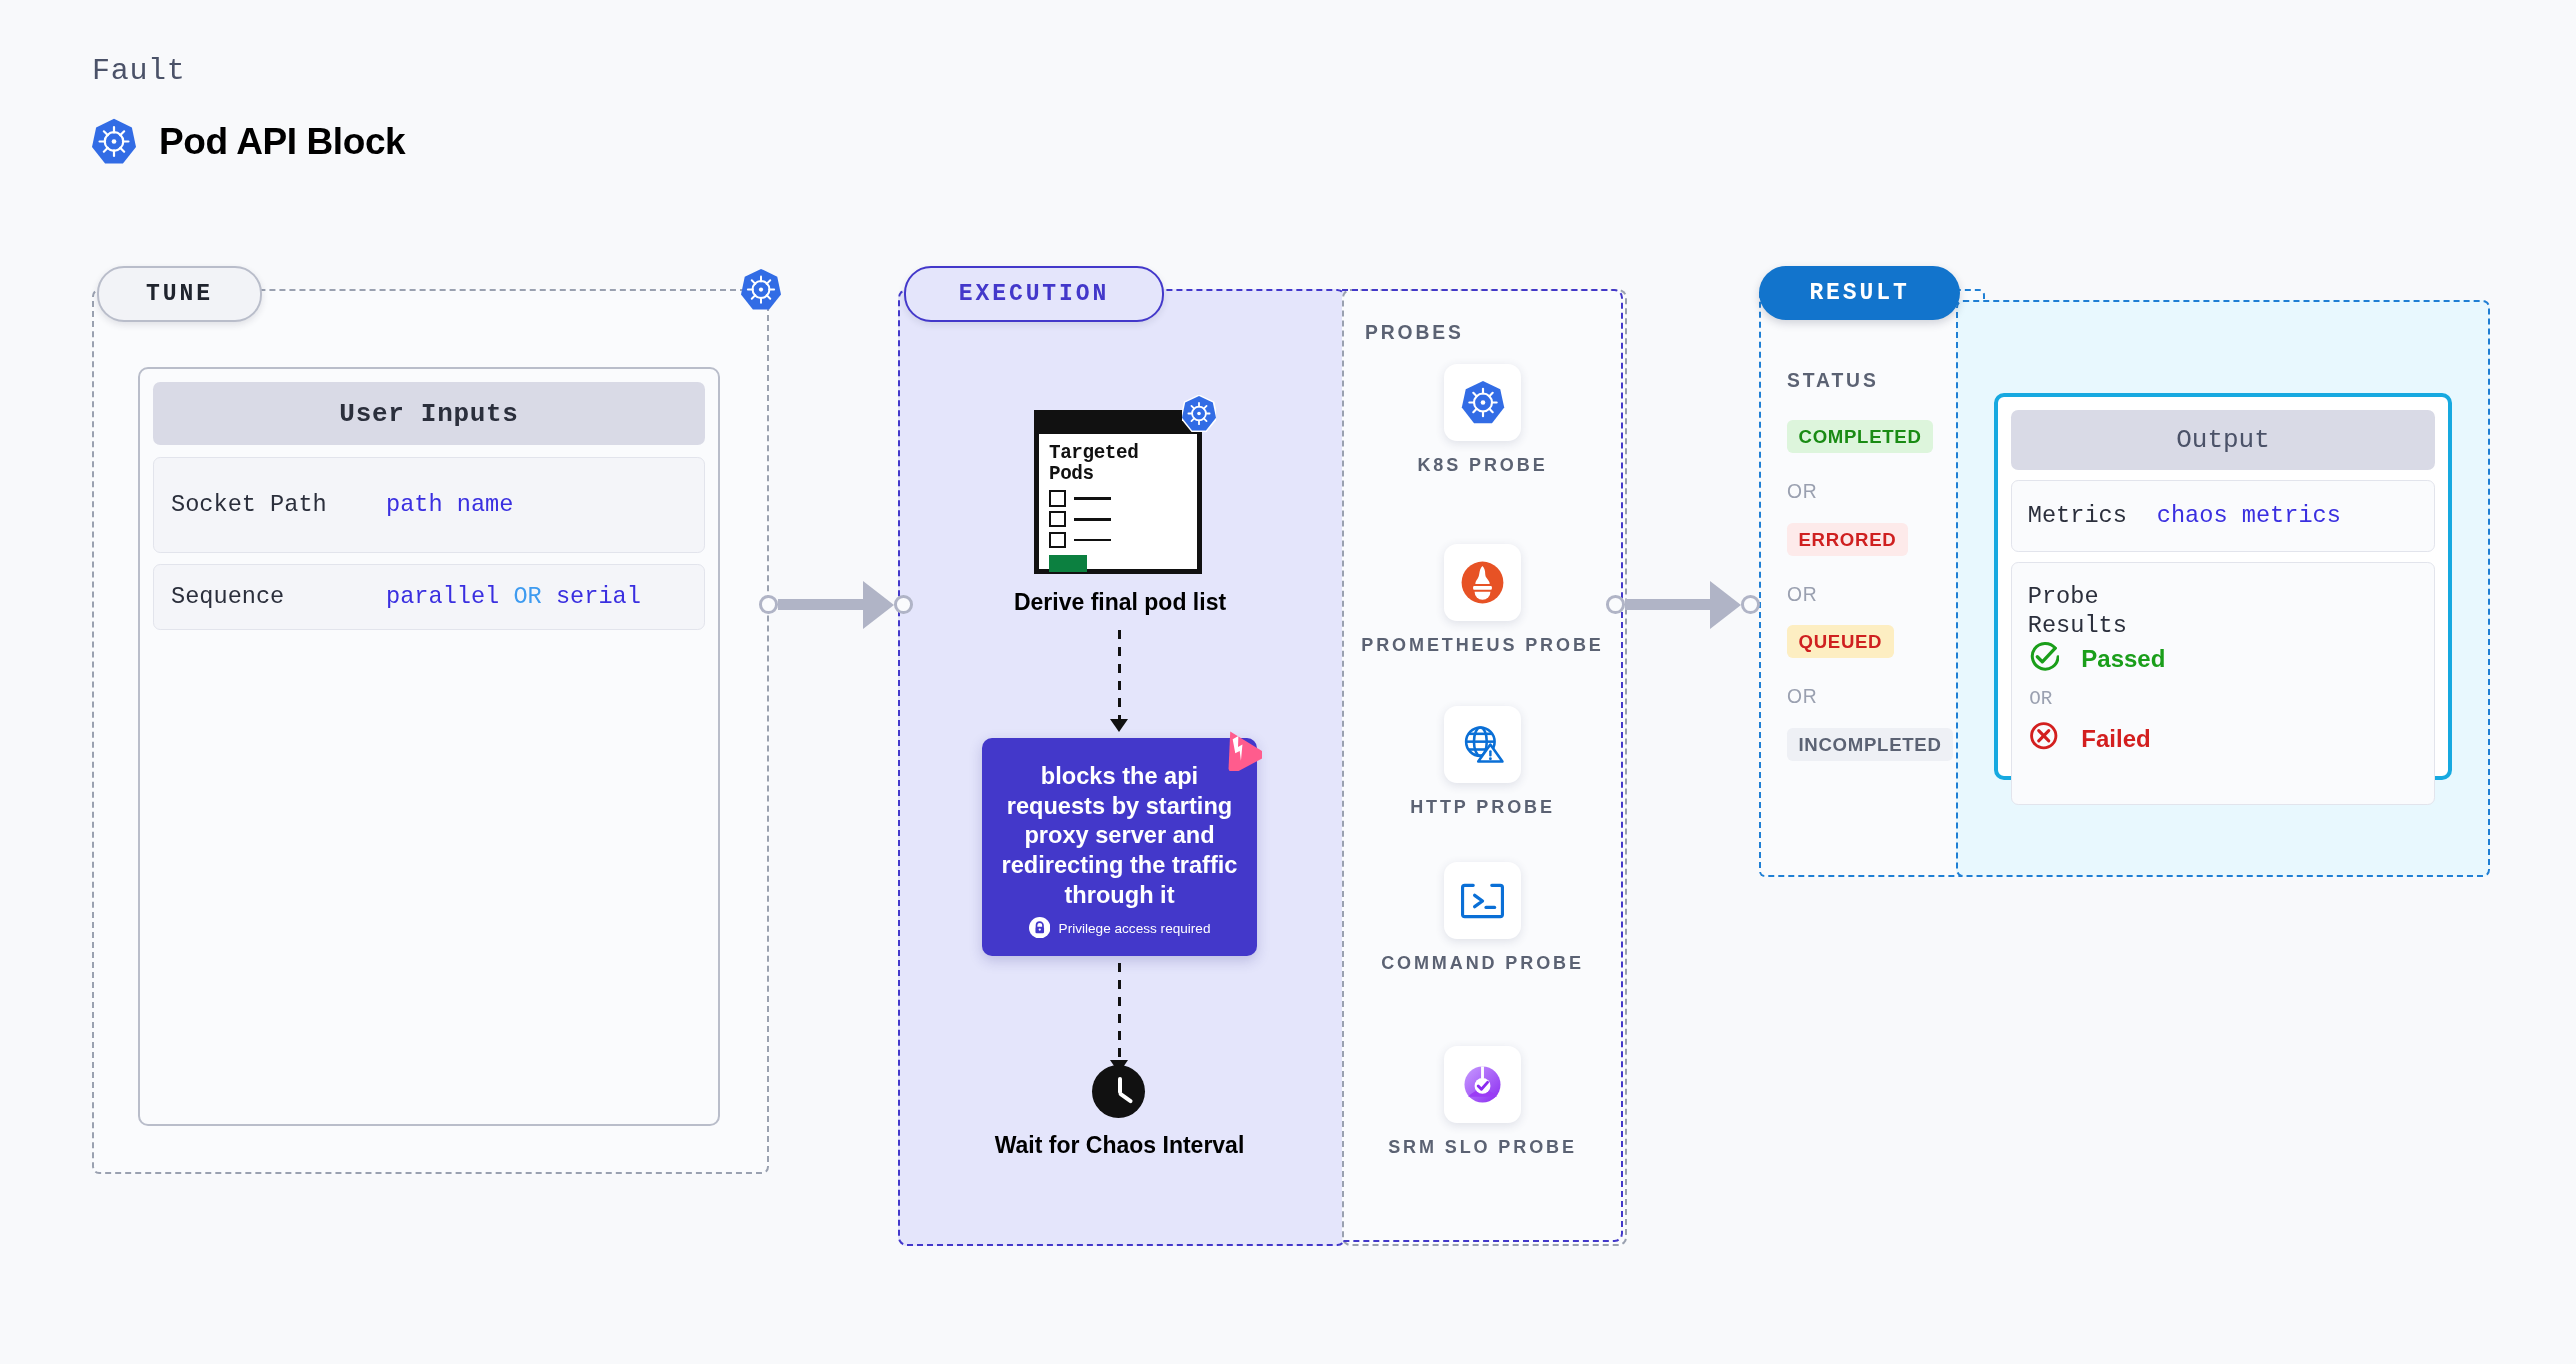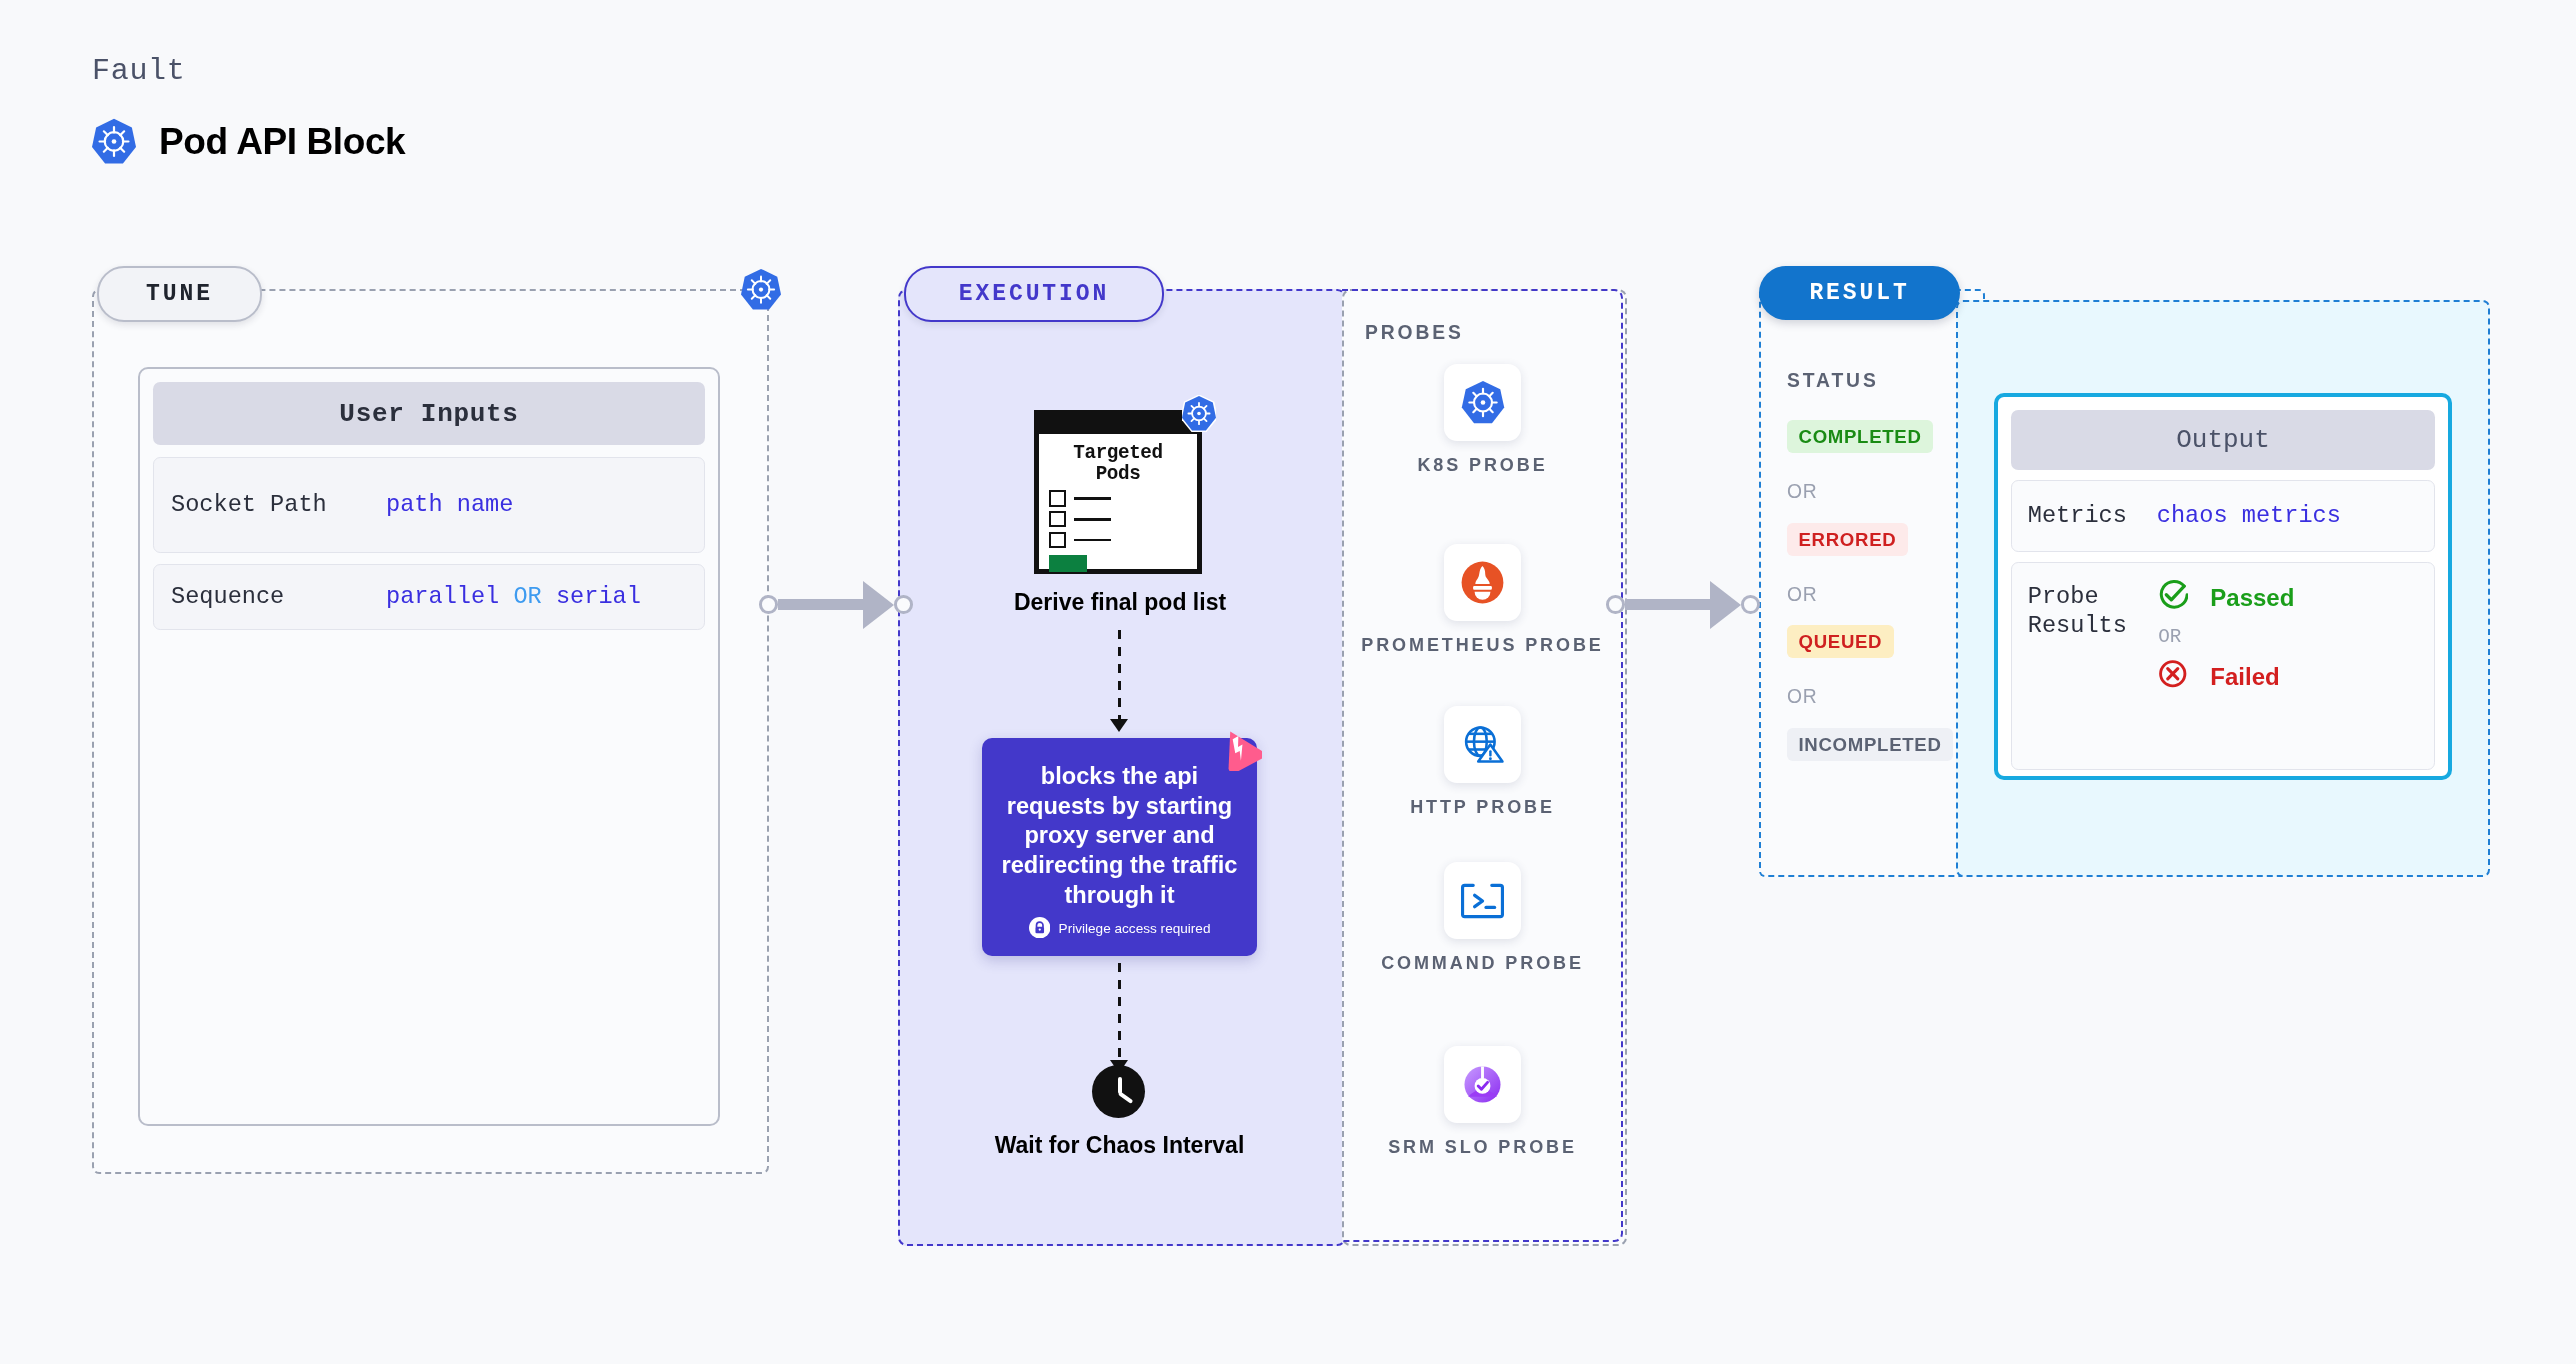--- a/index.html
+++ b/index.html
@@ -75,21 +75,21 @@
   #row-tuneables{height:287px;align-items:flex-start;}
   #row-tuneables .lbl{padding-top:1.4px;}
   #row-tuneables .vals{gap:5.7px;}
   #row-runtime{height:92px;align-items:flex-start;}
   #row-socket{height:96px;align-items:center;}
   #row-sequence{height:66px;align-items:center;}
 
   
   #pods-card{position:absolute;left:1034px;top:410px;width:168px;height:165px;}
   #pods-card .bar{height:24px;background:#111;}
-  #pods-card .body{height:140px;border:5px solid #111;border-top:none;background:#fff;box-sizing:border-box;padding:8.6px 10px;text-align:center;}
+  #pods-card .body{height:140px;border:5px solid #111;border-top:none;background:#fff;box-sizing:border-box;padding:8.6px 10px;}
   #pods-title{font-family:"Liberation Mono", monospace;font-weight:bold;font-size:19.3px;color:#111;line-height:1.12;letter-spacing:-0.4px;}
   .pod-line{display:flex;align-items:center;gap:8.6px;margin-top:4.3px;}
   .pod-chk{width:16.5px;height:16.5px;border:2.9px solid #111;box-sizing:border-box;}
   .pod-dash{width:37px;height:2.9px;background:#111;}
   #pods-green{width:38px;height:17px;background:#0c8040;margin-top:6.4px;}
   #pods-k8s{position:absolute;left:1182px;top:395px;}
 
   #derive-label{position:absolute;left:898px;top:589px;width:444px;text-align:center;
     font-size:23px;font-weight:bold;color:#000;}
 
@@ -142,21 +142,21 @@
 
   
   #output-card{position:absolute;left:1994px;top:393px;width:458px;height:387px;
     background:#fff;border:4.3px solid #17a9e0;border-radius:10px;box-sizing:border-box;
     padding:13px;display:flex;flex-direction:column;gap:10px;}
   #output-head{background:#d9dae6;border-radius:7.2px;height:60px;display:flex;align-items:center;justify-content:center;
     font-family:"Liberation Mono", monospace;font-size:26px;color:#4b5268;flex:none;}
   .out-row{background:#fafbfd;border:1.4px solid #e2e4ec;border-radius:7.2px;box-sizing:border-box;display:flex;padding:15.8px 15.8px;flex:none;}
   .out-row .lbl{width:129px;font-family:"Liberation Mono", monospace;font-size:23.6px;color:#2b2f3c;line-height:1.25;flex:none;}
   #out-metrics{height:72px;align-items:center;}
-  #out-probes{height:208px;align-items:flex-start;}
+  #out-probes{height:243px;align-items:flex-start;flex-direction:column;}
   #out-probes .lbl{padding-top:2.9px;}
   .res-line{display:flex;align-items:center;gap:22px;font-size:24px;font-weight:bold;}
   .res-pass{color:#1a9e1a;}
   .res-fail{color:#d31f1f;}
   .res-or{font-family:"Liberation Mono", monospace;font-size:19.3px;color:#9aa0b0;margin:10px 0 10px 1.4px;}
 </style>
 </head>
 <body>
 
 <div id="fault-label">Fault</div>

